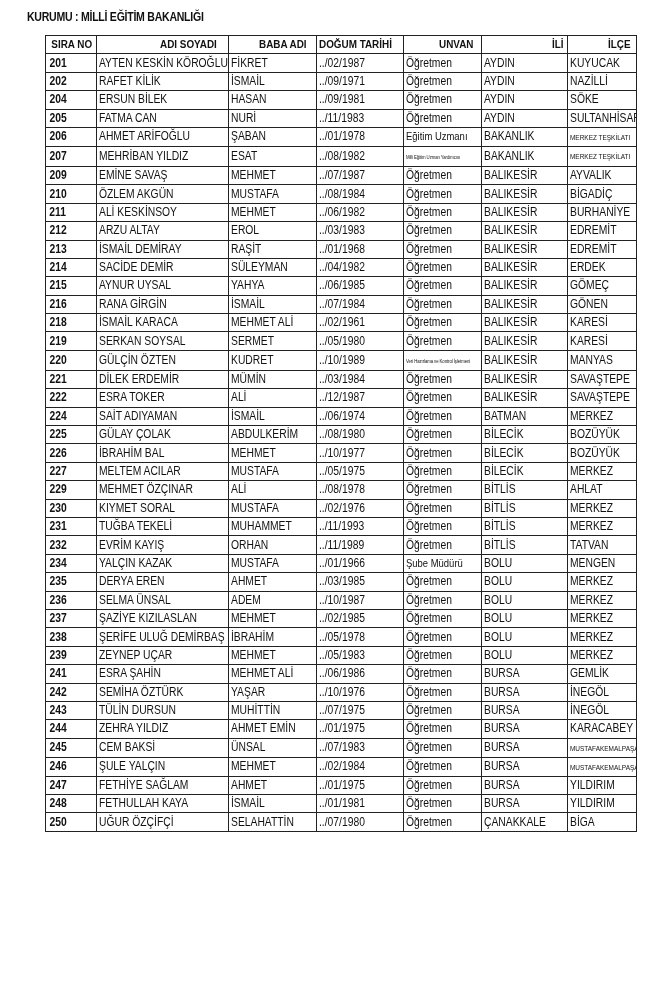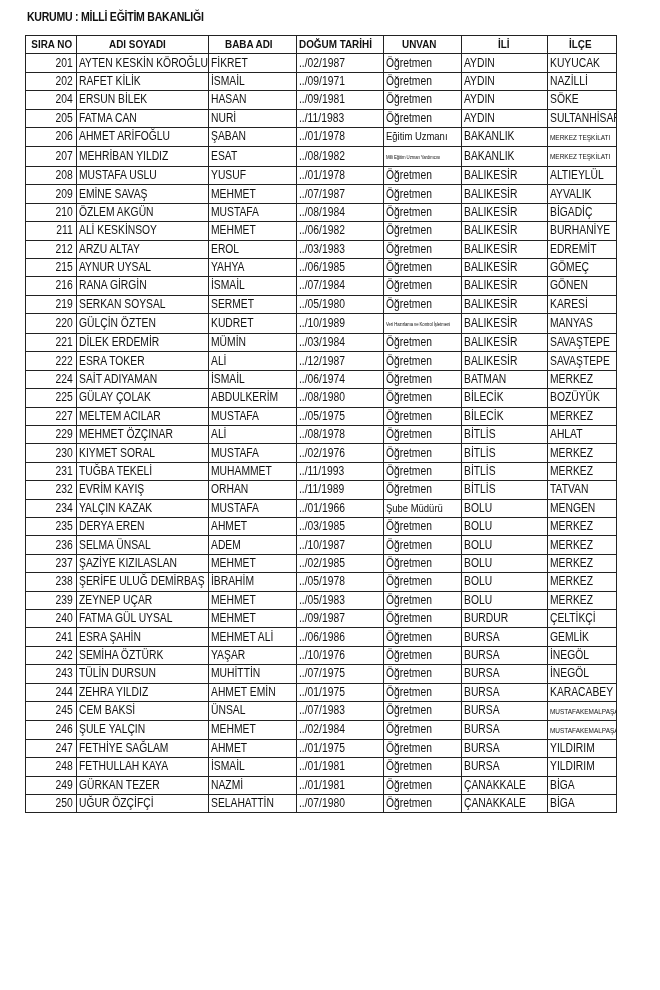--- a/index.html
+++ b/index.html
@@ -1,26 +1,26 @@
 <!DOCTYPE html>
 <html><head>
 <meta charset="utf-8">
 <style>
   html, body { margin: 0; padding: 0; background: #ffffff; }
   body { width: 660px; height: 990px; position: relative; overflow: hidden;
          font-family: "Liberation Sans", "DejaVu Sans", sans-serif; color: #111; }
   .title { position: absolute; left: 27px; top: 10px; font-size: 12px; font-weight: bold;
            letter-spacing: -0.3px; transform: scaleX(0.88); transform-origin: left; white-space: nowrap; }
-  table { position: absolute; left: 25px; top: 35px; border-collapse: collapse;
+  table { position: absolute; left: 45px; top: 35px; border-collapse: collapse;
           table-layout: fixed; width: 591px; }
   td, th { border: 1px solid #222; padding: 0 2px; height: 17.4px; font-size: 12px;
            white-space: nowrap; overflow: hidden; line-height: 17px; }
-  th { font-weight: bold; text-align: center; font-size: 11.5px; }
+  th { font-weight: bold; text-align: right; font-size: 11.5px; }
   th.c-no { text-align: center; }
-  td.c-no { text-align: right; }
+  td.c-no { text-align: left; font-weight: bold; }
   .cell-txt { display: inline-block; transform: scaleX(0.86); transform-origin: left center; }
   td.c-no .cell-txt, th.c-no .cell-txt { transform-origin: center; }
   .tiny { font-size: 5px; letter-spacing: -0.1px; }
   .small { font-size: 7.5px; }
 </style>
 </head>
 <body>
 
 <div class="title">KURUMU : MİLLİ EĞİTİM BAKANLIĞI</div>
 
@@ -94,29 +94,20 @@
       <tr>
         <td class="c-no"><span class="cell-txt">207</span></td>
         <td><span class="cell-txt">MEHRİBAN YILDIZ</span></td>
         <td><span class="cell-txt">ESAT</span></td>
         <td><span class="cell-txt">../08/1982</span></td>
         <td><span class="cell-txt tiny">Milli Eğitim Uzman Yardımcısı</span></td>
         <td><span class="cell-txt">BAKANLIK</span></td>
         <td><span class="cell-txt small">MERKEZ TEŞKİLATI</span></td>
       </tr>
       <tr>
-        <td class="c-no"><span class="cell-txt">208</span></td>
-        <td><span class="cell-txt">MUSTAFA USLU</span></td>
-        <td><span class="cell-txt">YUSUF</span></td>
-        <td><span class="cell-txt">../01/1978</span></td>
-        <td><span class="cell-txt">Öğretmen</span></td>
-        <td><span class="cell-txt">BALIKESİR</span></td>
-        <td><span class="cell-txt">ALTIEYLÜL</span></td>
-      </tr>
-      <tr>
         <td class="c-no"><span class="cell-txt">209</span></td>
         <td><span class="cell-txt">EMİNE SAVAŞ</span></td>
         <td><span class="cell-txt">MEHMET</span></td>
         <td><span class="cell-txt">../07/1987</span></td>
         <td><span class="cell-txt">Öğretmen</span></td>
         <td><span class="cell-txt">BALIKESİR</span></td>
         <td><span class="cell-txt">AYVALIK</span></td>
       </tr>
       <tr>
         <td class="c-no"><span class="cell-txt">210</span></td>
@@ -139,36 +130,63 @@
       <tr>
         <td class="c-no"><span class="cell-txt">212</span></td>
         <td><span class="cell-txt">ARZU ALTAY</span></td>
         <td><span class="cell-txt">EROL</span></td>
         <td><span class="cell-txt">../03/1983</span></td>
         <td><span class="cell-txt">Öğretmen</span></td>
         <td><span class="cell-txt">BALIKESİR</span></td>
         <td><span class="cell-txt">EDREMİT</span></td>
       </tr>
       <tr>
+        <td class="c-no"><span class="cell-txt">213</span></td>
+        <td><span class="cell-txt">İSMAİL DEMİRAY</span></td>
+        <td><span class="cell-txt">RAŞİT</span></td>
+        <td><span class="cell-txt">../01/1968</span></td>
+        <td><span class="cell-txt">Öğretmen</span></td>
+        <td><span class="cell-txt">BALIKESİR</span></td>
+        <td><span class="cell-txt">EDREMİT</span></td>
+      </tr>
+      <tr>
+        <td class="c-no"><span class="cell-txt">214</span></td>
+        <td><span class="cell-txt">SACİDE DEMİR</span></td>
+        <td><span class="cell-txt">SÜLEYMAN</span></td>
+        <td><span class="cell-txt">../04/1982</span></td>
+        <td><span class="cell-txt">Öğretmen</span></td>
+        <td><span class="cell-txt">BALIKESİR</span></td>
+        <td><span class="cell-txt">ERDEK</span></td>
+      </tr>
+      <tr>
         <td class="c-no"><span class="cell-txt">215</span></td>
         <td><span class="cell-txt">AYNUR UYSAL</span></td>
         <td><span class="cell-txt">YAHYA</span></td>
         <td><span class="cell-txt">../06/1985</span></td>
         <td><span class="cell-txt">Öğretmen</span></td>
         <td><span class="cell-txt">BALIKESİR</span></td>
         <td><span class="cell-txt">GÖMEÇ</span></td>
       </tr>
       <tr>
         <td class="c-no"><span class="cell-txt">216</span></td>
         <td><span class="cell-txt">RANA GİRGİN</span></td>
         <td><span class="cell-txt">İSMAİL</span></td>
         <td><span class="cell-txt">../07/1984</span></td>
         <td><span class="cell-txt">Öğretmen</span></td>
         <td><span class="cell-txt">BALIKESİR</span></td>
         <td><span class="cell-txt">GÖNEN</span></td>
+      </tr>
+      <tr>
+        <td class="c-no"><span class="cell-txt">218</span></td>
+        <td><span class="cell-txt">İSMAİL KARACA</span></td>
+        <td><span class="cell-txt">MEHMET ALİ</span></td>
+        <td><span class="cell-txt">../02/1961</span></td>
+        <td><span class="cell-txt">Öğretmen</span></td>
+        <td><span class="cell-txt">BALIKESİR</span></td>
+        <td><span class="cell-txt">KARESİ</span></td>
       </tr>
       <tr>
         <td class="c-no"><span class="cell-txt">219</span></td>
         <td><span class="cell-txt">SERKAN SOYSAL</span></td>
         <td><span class="cell-txt">SERMET</span></td>
         <td><span class="cell-txt">../05/1980</span></td>
         <td><span class="cell-txt">Öğretmen</span></td>
         <td><span class="cell-txt">BALIKESİR</span></td>
         <td><span class="cell-txt">KARESİ</span></td>
       </tr>
@@ -211,20 +229,29 @@
       <tr>
         <td class="c-no"><span class="cell-txt">225</span></td>
         <td><span class="cell-txt">GÜLAY ÇOLAK</span></td>
         <td><span class="cell-txt">ABDULKERİM</span></td>
         <td><span class="cell-txt">../08/1980</span></td>
         <td><span class="cell-txt">Öğretmen</span></td>
         <td><span class="cell-txt">BİLECİK</span></td>
         <td><span class="cell-txt">BOZÜYÜK</span></td>
       </tr>
       <tr>
+        <td class="c-no"><span class="cell-txt">226</span></td>
+        <td><span class="cell-txt">İBRAHİM BAL</span></td>
+        <td><span class="cell-txt">MEHMET</span></td>
+        <td><span class="cell-txt">../10/1977</span></td>
+        <td><span class="cell-txt">Öğretmen</span></td>
+        <td><span class="cell-txt">BİLECİK</span></td>
+        <td><span class="cell-txt">BOZÜYÜK</span></td>
+      </tr>
+      <tr>
         <td class="c-no"><span class="cell-txt">227</span></td>
         <td><span class="cell-txt">MELTEM ACILAR</span></td>
         <td><span class="cell-txt">MUSTAFA</span></td>
         <td><span class="cell-txt">../05/1975</span></td>
         <td><span class="cell-txt">Öğretmen</span></td>
         <td><span class="cell-txt">BİLECİK</span></td>
         <td><span class="cell-txt">MERKEZ</span></td>
       </tr>
       <tr>
         <td class="c-no"><span class="cell-txt">229</span></td>
@@ -310,29 +337,20 @@
       <tr>
         <td class="c-no"><span class="cell-txt">239</span></td>
         <td><span class="cell-txt">ZEYNEP UÇAR</span></td>
         <td><span class="cell-txt">MEHMET</span></td>
         <td><span class="cell-txt">../05/1983</span></td>
         <td><span class="cell-txt">Öğretmen</span></td>
         <td><span class="cell-txt">BOLU</span></td>
         <td><span class="cell-txt">MERKEZ</span></td>
       </tr>
       <tr>
-        <td class="c-no"><span class="cell-txt">240</span></td>
-        <td><span class="cell-txt">FATMA GÜL UYSAL</span></td>
-        <td><span class="cell-txt">MEHMET</span></td>
-        <td><span class="cell-txt">../09/1987</span></td>
-        <td><span class="cell-txt">Öğretmen</span></td>
-        <td><span class="cell-txt">BURDUR</span></td>
-        <td><span class="cell-txt">ÇELTİKÇİ</span></td>
-      </tr>
-      <tr>
         <td class="c-no"><span class="cell-txt">241</span></td>
         <td><span class="cell-txt">ESRA ŞAHİN</span></td>
         <td><span class="cell-txt">MEHMET ALİ</span></td>
         <td><span class="cell-txt">../06/1986</span></td>
         <td><span class="cell-txt">Öğretmen</span></td>
         <td><span class="cell-txt">BURSA</span></td>
         <td><span class="cell-txt">GEMLİK</span></td>
       </tr>
       <tr>
         <td class="c-no"><span class="cell-txt">242</span></td>
@@ -391,29 +409,20 @@
       <tr>
         <td class="c-no"><span class="cell-txt">248</span></td>
         <td><span class="cell-txt">FETHULLAH KAYA</span></td>
         <td><span class="cell-txt">İSMAİL</span></td>
         <td><span class="cell-txt">../01/1981</span></td>
         <td><span class="cell-txt">Öğretmen</span></td>
         <td><span class="cell-txt">BURSA</span></td>
         <td><span class="cell-txt">YILDIRIM</span></td>
       </tr>
       <tr>
-        <td class="c-no"><span class="cell-txt">249</span></td>
-        <td><span class="cell-txt">GÜRKAN TEZER</span></td>
-        <td><span class="cell-txt">NAZMİ</span></td>
-        <td><span class="cell-txt">../01/1981</span></td>
-        <td><span class="cell-txt">Öğretmen</span></td>
-        <td><span class="cell-txt">ÇANAKKALE</span></td>
-        <td><span class="cell-txt">BİGA</span></td>
-      </tr>
-      <tr>
         <td class="c-no"><span class="cell-txt">250</span></td>
         <td><span class="cell-txt">UĞUR ÖZÇİFÇİ</span></td>
         <td><span class="cell-txt">SELAHATTİN</span></td>
         <td><span class="cell-txt">../07/1980</span></td>
         <td><span class="cell-txt">Öğretmen</span></td>
         <td><span class="cell-txt">ÇANAKKALE</span></td>
         <td><span class="cell-txt">BİGA</span></td>
       </tr>
     </tbody>
 </table>

